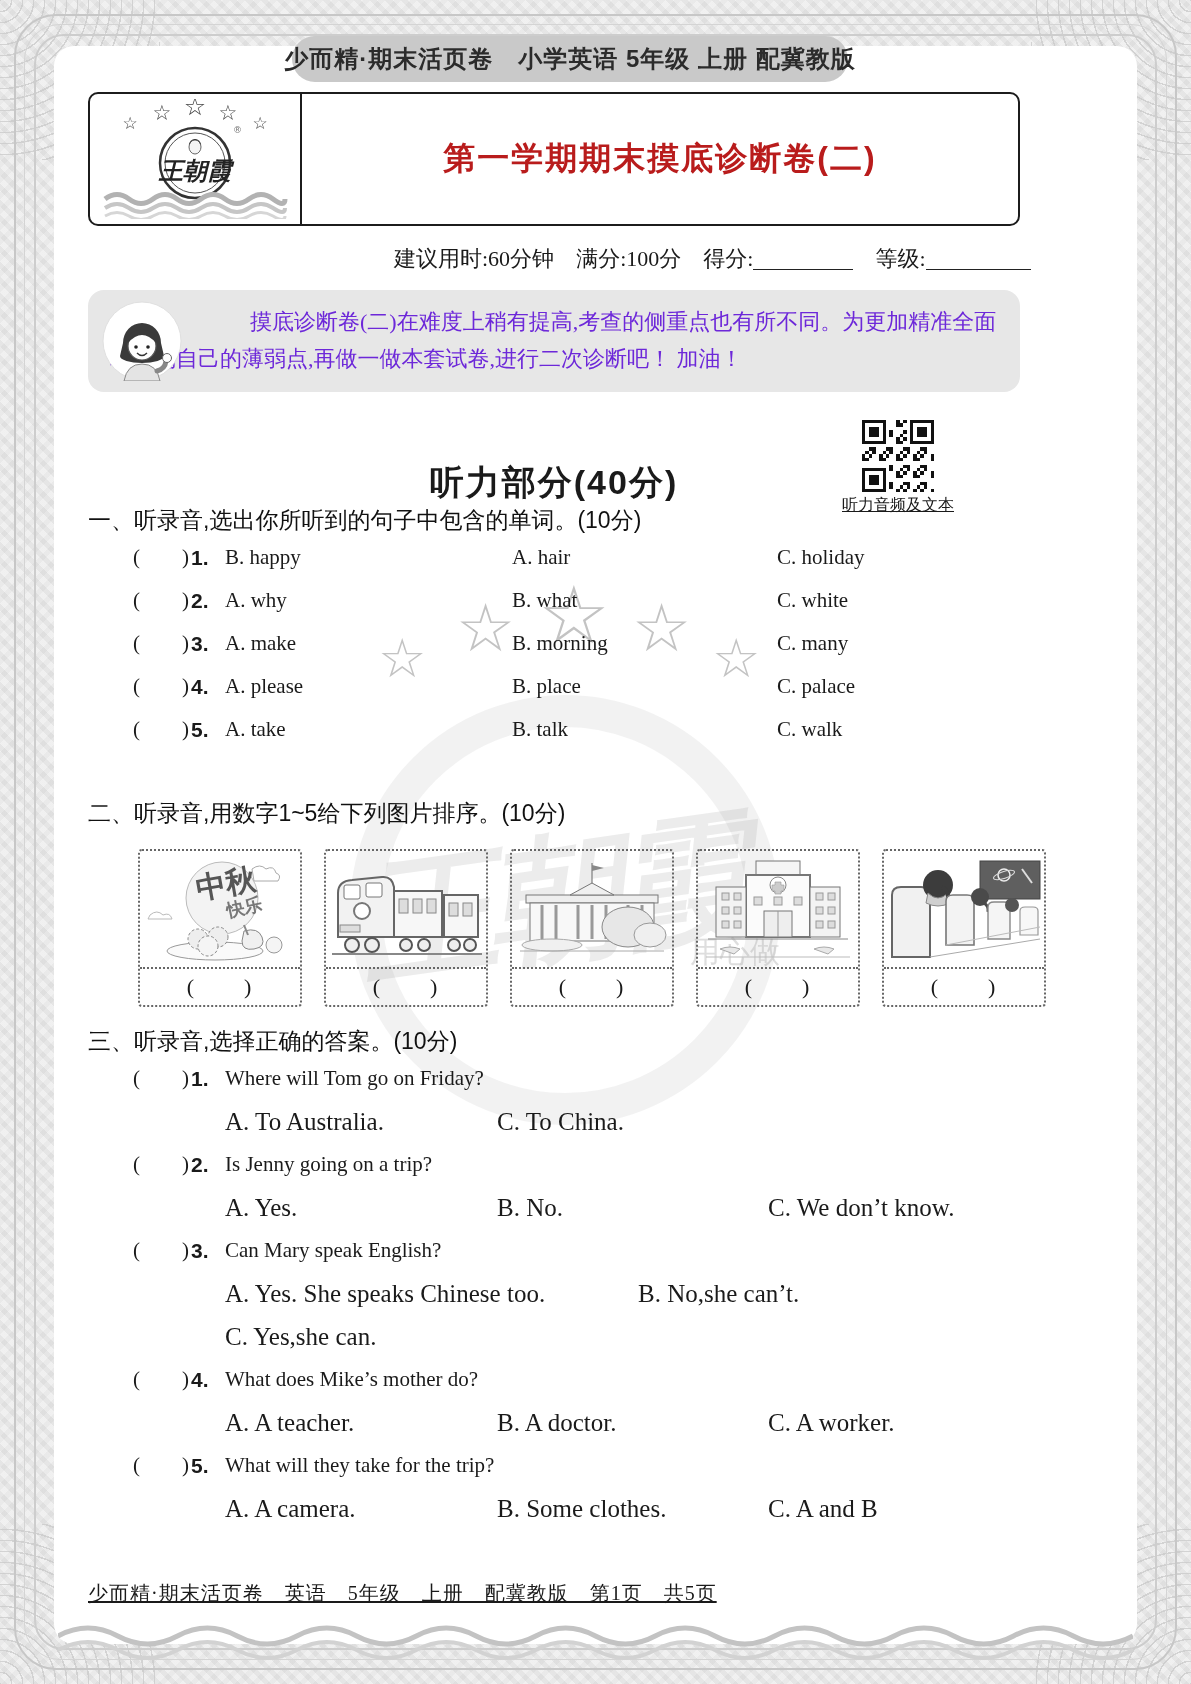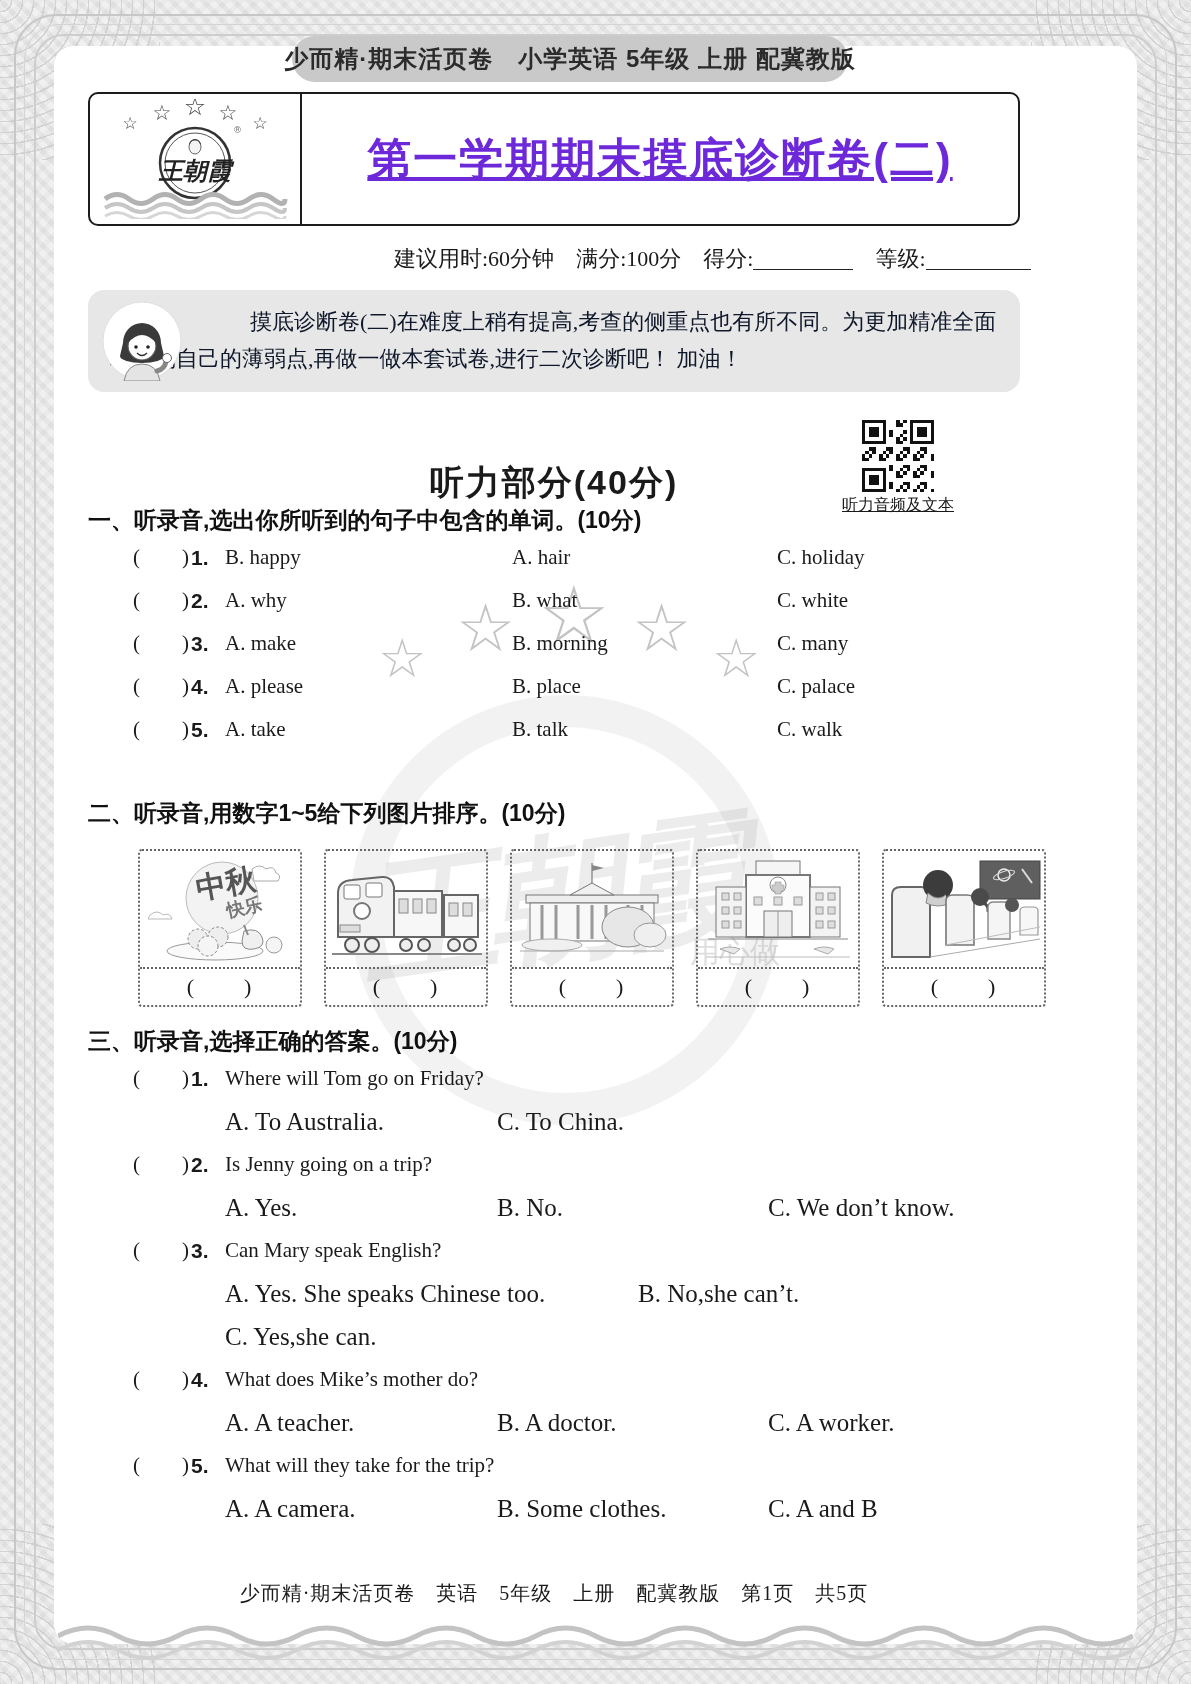--- a/index.html
+++ b/index.html
@@ -45,57 +45,57 @@
   .wm-name { position:absolute; left:100px; top:250px; font-size:135px; font-style:italic; font-weight:700;
              color:rgba(160,160,160,.20); letter-spacing:-8px; transform:rotate(-8deg); white-space:nowrap; }
   .wm-tag  { position:absolute; left:430px; top:372px; font-size:30px; color:rgba(160,160,160,.35); }
 
   
   .content { position:absolute; left:88px; top:92px; width:932px; z-index:2; }
 
   .title-box { display:flex; height:134px; border:2px solid #1c1c1c; border-radius:10px; overflow:hidden; background:#fff; }
   .logo-cell { width:212px; border-right:2px solid #1c1c1c; display:flex; align-items:center; justify-content:center; }
   .title-cell { flex:1; display:flex; align-items:center; justify-content:center;
-    font-family:"Liberation Sans", sans-serif; font-weight:900; font-size:44px; letter-spacing:2px; color:#6d28d9; white-space:nowrap;text-decoration:underline; }
+    font-family:"Liberation Sans", sans-serif; font-weight:900; font-size:32px; letter-spacing:2px; color:#b91c1c; white-space:nowrap; }
 
   .meta { margin:18px 0 0 306px; display:flex; align-items:flex-end; gap:22px; font-size:22px; white-space:nowrap; }
   .meta .blank { display:inline-block; border-bottom:1.5px solid #222; height:24px; vertical-align:-4px; }
   .blank.score { width:100px; } .blank.grade { width:105px; }
 
   .notice { position:relative; margin-top:16px; height:102px; background:#e7e7e7; border-radius:16px; }
   .notice-avatar { position:absolute; left:14px; top:11px; width:80px; height:80px; }
-  .notice-text { font-size:22px; line-height:37px; padding-top:13px; color:#0f172a; }
+  .notice-text { font-size:22px; line-height:37px; padding-top:13px; color:#6d28d9; }
   .notice-text .l1 { padding-left:162px; }
   .notice-text .l2 { padding-left:22px; }
 
   .listening { position:relative; margin-top:12px; height:98px; }
   .lt-title { position:absolute; left:0; right:0; top:24px; text-align:center;
     font-family:"Liberation Sans", sans-serif; font-weight:900; font-size:34px; letter-spacing:2px;margin-top:32px; }
   .qr-wrap { position:absolute; left:740px; top:16px; width:140px; text-align:center;text-decoration:underline; }
   .qr-wrap svg { display:block; margin:0 auto; width:72px; height:72px; }
   .qr-caption { font-size:16px; margin-top:3px; white-space:nowrap; }
 
-  .sec-title { font-family:"Liberation Sans", sans-serif; font-weight:700; font-size:23px; line-height:32px; color:#111; }
+  .sec-title { font-family:"Liberation Sans", sans-serif; font-weight:400; font-size:23px; line-height:32px; color:#111; }
   .s1-title { margin-top:2px; }
   .s1-row { display:grid; grid-template-columns:58px 34px 287px 265px 1fr; padding-left:45px; line-height:43px; font-size:21px; }
   .no { font-family:"Liberation Sans", sans-serif; font-weight:700; }
 
   .s2-title { margin-top:46px; }
   .pics { display:flex; gap:22px; margin:20px 0 0 50px; }
   .pic-box { width:172px; height:158px; border:2px dotted #666; border-radius:4px; display:flex; flex-direction:column; }
   .pic-img { flex:1; border-bottom:2px dotted #666; display:flex; align-items:center; justify-content:center; overflow:hidden; }
   .pic-ans { height:36px; display:flex; align-items:center; justify-content:center; font-size:22px; letter-spacing:2px; }
 
   .s3-title { margin-top:18px; }
   .s3-q { display:grid; grid-template-columns:58px 34px 1fr; padding-left:45px; line-height:43px; font-size:21px; }
   .s3-opts { display:grid; grid-template-columns:272px 271px 1fr; padding-left:137px; line-height:43px; font-size:25px; }
   .s3-opts.two { grid-template-columns:413px 1fr; }
   .s3-opts.one { grid-template-columns:1fr; }
 
-  .footer { position:absolute; left:0; right:0; top:1488px; text-align:center; font-size:20px; letter-spacing:1px; white-space:nowrap; }
+  .footer { position:absolute; left:0; right:0; top:1488px; text-align:left; font-size:20px; letter-spacing:1px; white-space:nowrap;text-decoration:underline; }
 
   svg text { font-family:"DejaVu Sans", sans-serif; }
 </style>
 </head>
 <body>
 
 <div class="frame-pattern"></div>
 <div class="corner tl"></div>
 <div class="corner tr"></div>
 <div class="corner bl"></div>

